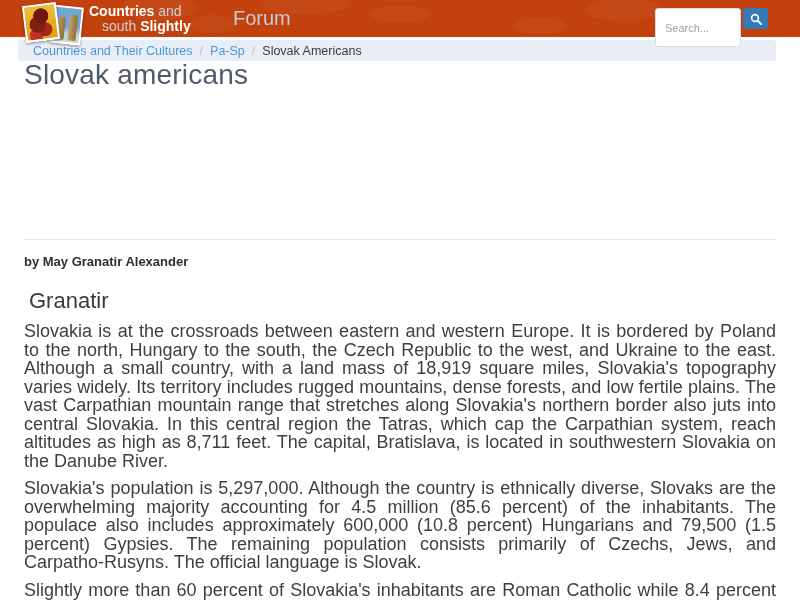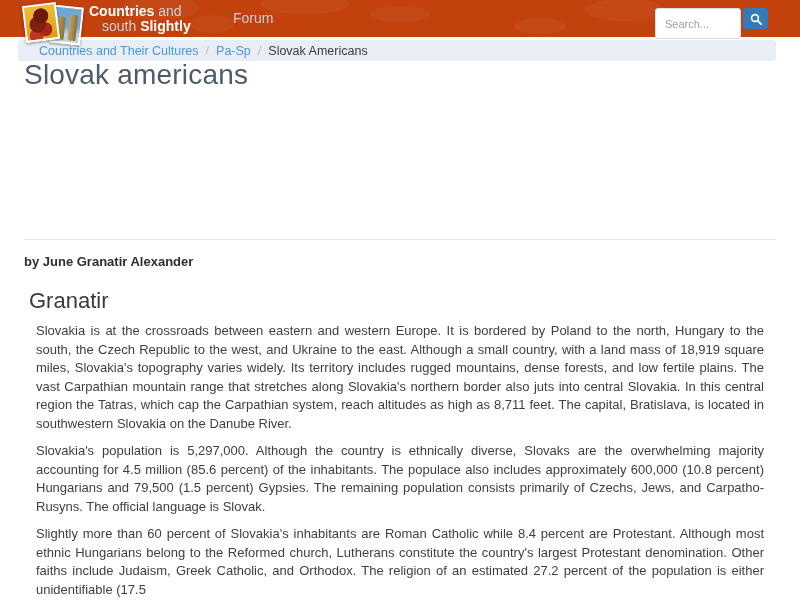--- a/index.html
+++ b/index.html
@@ -23,46 +23,46 @@
             background:linear-gradient(#6fa8d600, #fff0), linear-gradient(#6fa8d6 0 55%, #b9d3e8 75%, #cdd9c9 100%); }
   .moai { position:absolute; bottom:2px; width:8px; height:23px; background:linear-gradient(90deg,#c7a468,#8f7038); border-radius:4px 3px 1px 1px; }
   .moai.m1 { left:4px; }
   .moai.m2 { left:16px; height:26px; }
 
   .brand { position:absolute; left:89px; top:4px; z-index:5; color:#c9d2de; font-size:14px; line-height:15px; cursor:pointer; }
   .brand b { color:#ffffff; font-weight:bold; }
   .brand .l2 { padding-left:13px; }
 
   .forum { position:absolute; left:233px; top:0; height:37px; line-height:37px; z-index:5;
-           color:#c6cedb; font-size:14px; text-decoration:none; cursor:pointer; }
+           color:#c6cedb; font-size:20px; text-decoration:none; cursor:pointer; }
 
   .searchbox { position:absolute; left:655px; top:8px; height:21px; display:flex; z-index:5; }
-  .searchbox input { width:86px; height:31px; border:1px solid #d7dce2; border-radius:3px;
+  .searchbox input { width:86px; height:39px; border:1px solid #d7dce2; border-radius:3px;
                      font-family:"Liberation Sans",sans-serif; font-size:11px; color:#555; padding:0 9px; outline:none; }
   .searchbox input::placeholder { color:#9aa0a8; }
   .search-btn { width:25px; height:21px; margin-left:2px; background:#337ab7; border:none; border-radius:3px;
                 display:flex; align-items:center; justify-content:center; cursor:pointer; }
 
   
   .crumbbar { position:absolute; left:18px; top:40px; width:758px; height:21px;
               background:#e9eef6; border-radius:3px; display:flex; align-items:center;
-              padding-left:21px; font-size:12.5px; }
+              padding-left:15px; font-size:12.5px; }
   .crumbbar a { color:#4a97d9; text-decoration:none; cursor:pointer; }
   .crumbbar .sep { color:#b9c2cf; margin:0 7px; }
   .crumbbar .current { color:#3c3c3c; }
 
   
   .content { margin:0 24px; }
   h1.title { margin-top:22px; font-size:28px; line-height:32px; font-weight:400;
              color:#4f5b6b; letter-spacing:.2px; }
   .ad-space { height:146px; }
   hr.rule { border:none; border-top:1px solid #e7e7e7; margin:2px 0; }
   .byline { margin-top:14px; font-size:13px; line-height:16px; font-weight:bold; color:#2e2e2e; }
   h2.overview { margin:18px 0 0 5px; font-size:22px; line-height:26px; font-weight:400; color:#3a3a3a; }
-  .content p { margin:8px 12px 9px; font-size:13px; line-height:18.5px; color:#3f3f3f;
+  .content p { margin:8px 0 9px; font-size:18px; line-height:18.5px; color:#3f3f3f;
                text-align:justify; }
 </style>
 </head>
 <body>
 
 <header class="navbar">
   <svg class="worldmap" viewBox="0 0 800 37" preserveAspectRatio="none">
     <g fill="#ffffff" opacity="0.18">
       <ellipse cx="160" cy="8" rx="38" ry="12"></ellipse>
       <ellipse cx="212" cy="24" rx="22" ry="9"></ellipse>
@@ -104,18 +104,18 @@
   <span class="sep">/</span>
   <a>Pa-Sp</a>
   <span class="sep">/</span>
   <span class="current">Slovak Americans</span>
 </nav>
 
 <main class="content">
   <h1 class="title">Slovak americans</h1>
   <div class="ad-space"></div>
   <hr class="rule">
-  <div class="byline">by June Granatir Alexander</div>
+  <div class="byline">by May Granatir Alexander</div>
   <h2 class="overview">Granatir</h2>
   <p>Slovakia is at the crossroads between eastern and western Europe. It is bordered by Poland to the north, Hungary to the south, the Czech Republic to the west, and Ukraine to the east. Although a small country, with a land mass of 18,919 square miles, Slovakia's topography varies widely. Its territory includes rugged mountains, dense forests, and low fertile plains. The vast Carpathian mountain range that stretches along Slovakia's northern border also juts into central Slovakia. In this central region the Tatras, which cap the Carpathian system, reach altitudes as high as 8,711 feet. The capital, Bratislava, is located in southwestern Slovakia on the Danube River.</p>
   <p>Slovakia's population is 5,297,000. Although the country is ethnically diverse, Slovaks are the overwhelming majority accounting for 4.5 million (85.6 percent) of the inhabitants. The populace also includes approximately 600,000 (10.8 percent) Hungarians and 79,500 (1.5 percent) Gypsies. The remaining population consists primarily of Czechs, Jews, and Carpatho-Rusyns. The official language is Slovak.</p>
   <p>Slightly more than 60 percent of Slovakia's inhabitants are Roman Catholic while 8.4 percent are Protestant. Although most ethnic Hungarians belong to the Reformed church, Lutherans constitute the country's largest Protestant denomination. Other faiths include Judaism, Greek Catholic, and Orthodox. The religion of an estimated 27.2 percent of the population is either unidentifiable (17.5</p>
 </main>
 
 </body></html>

